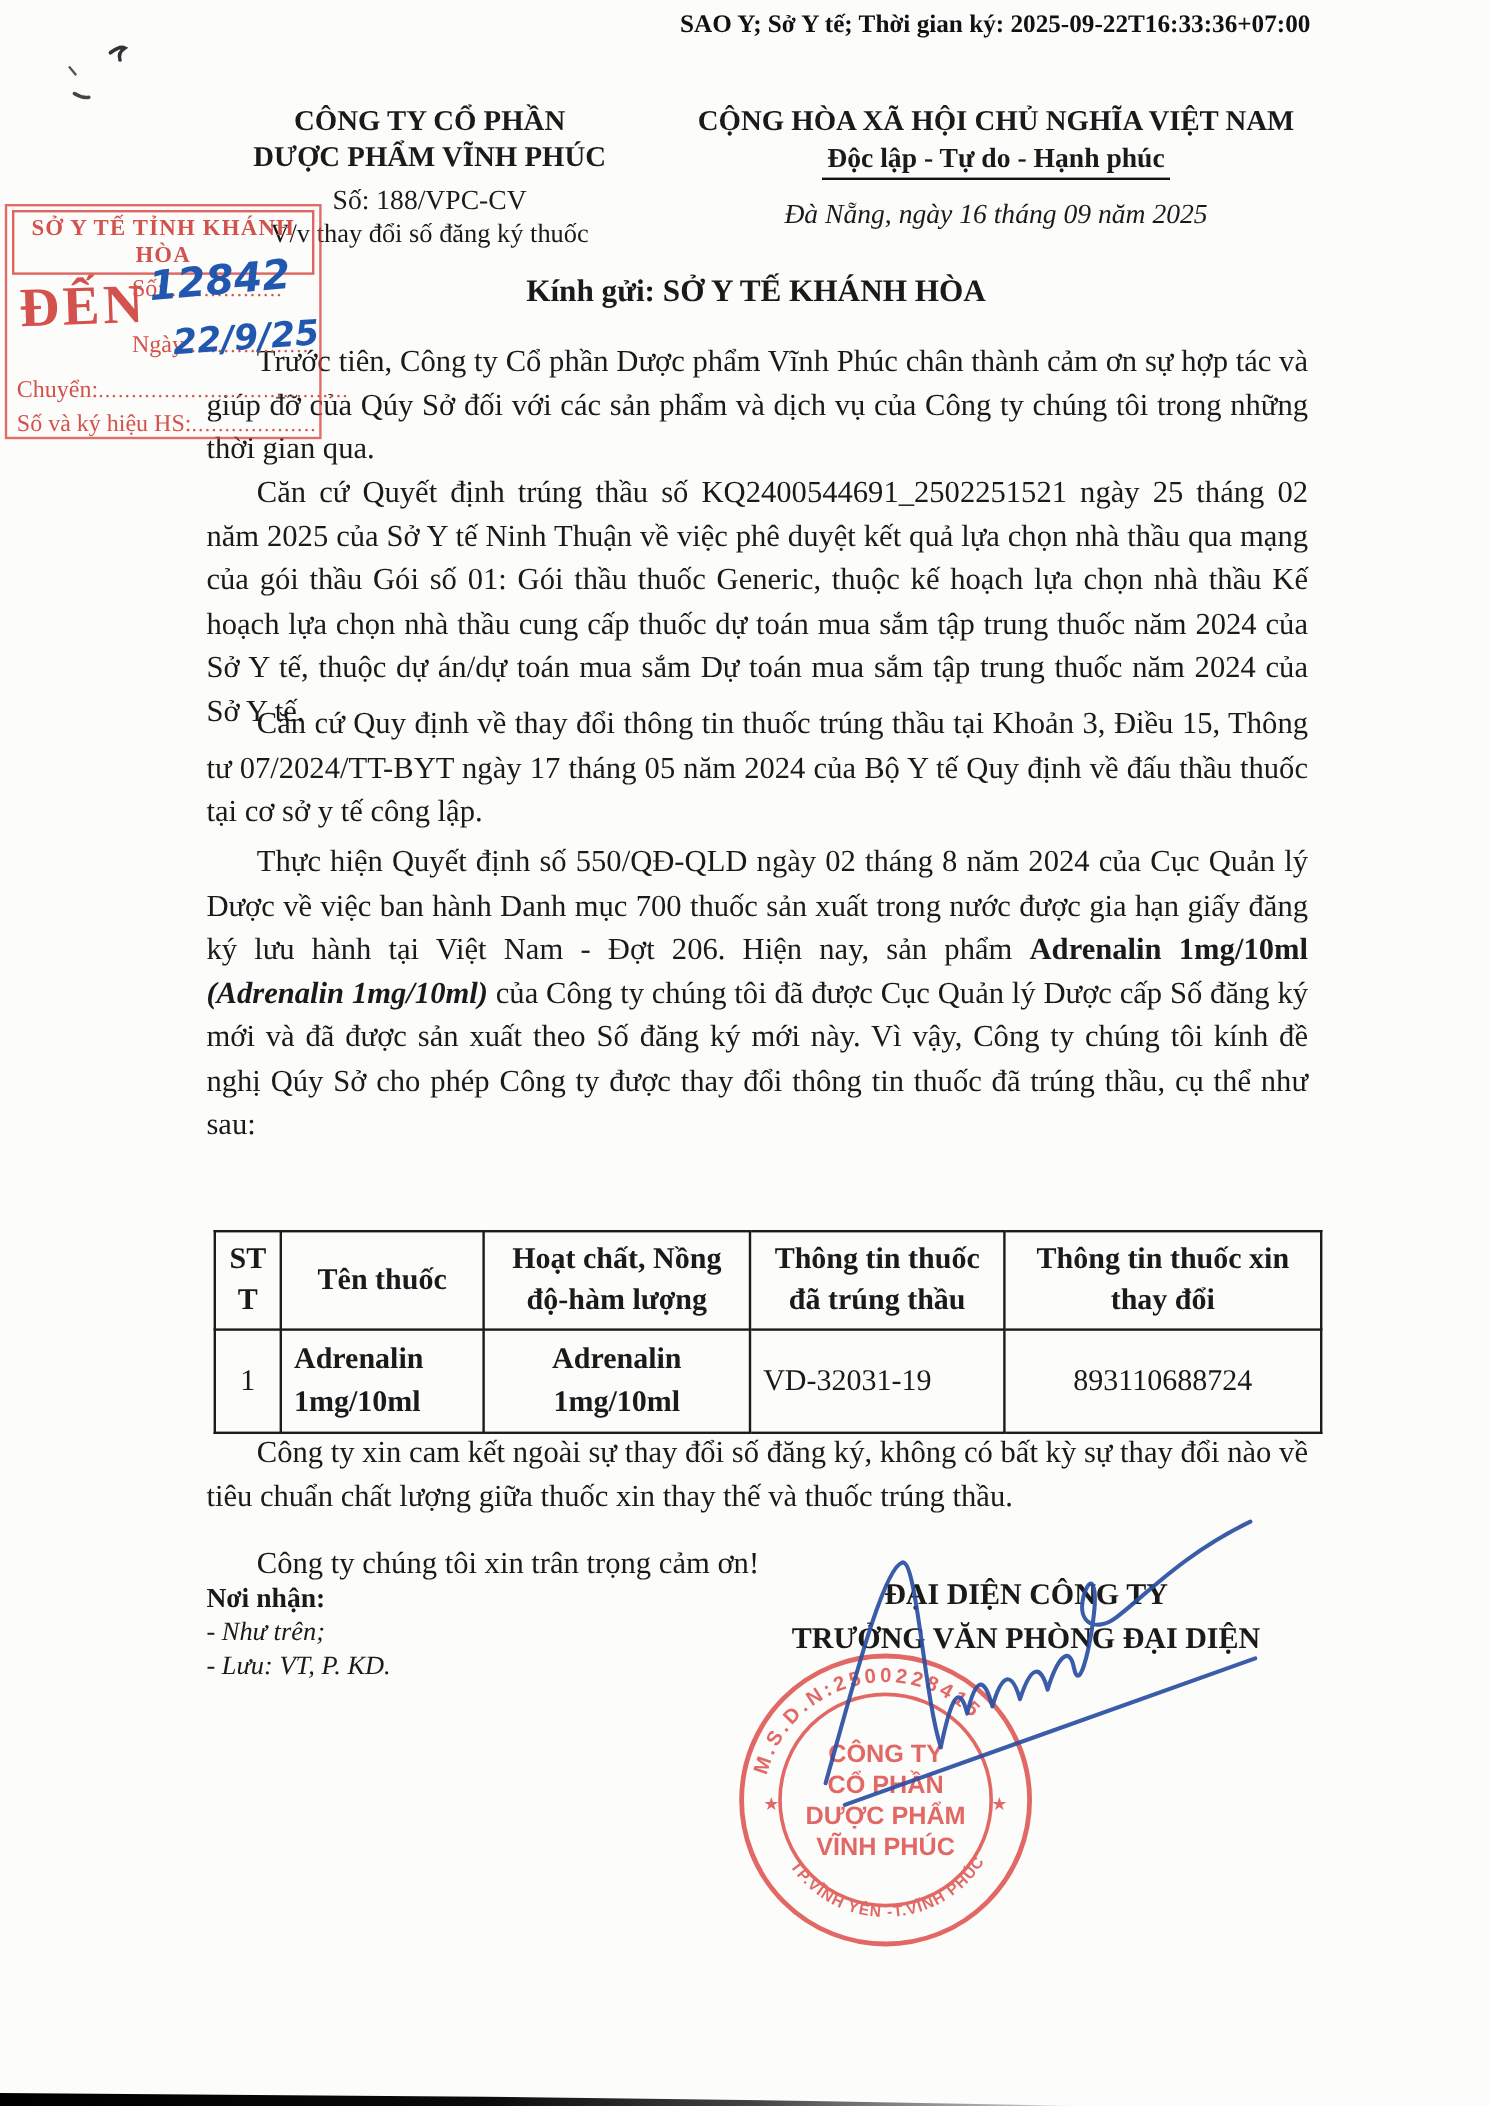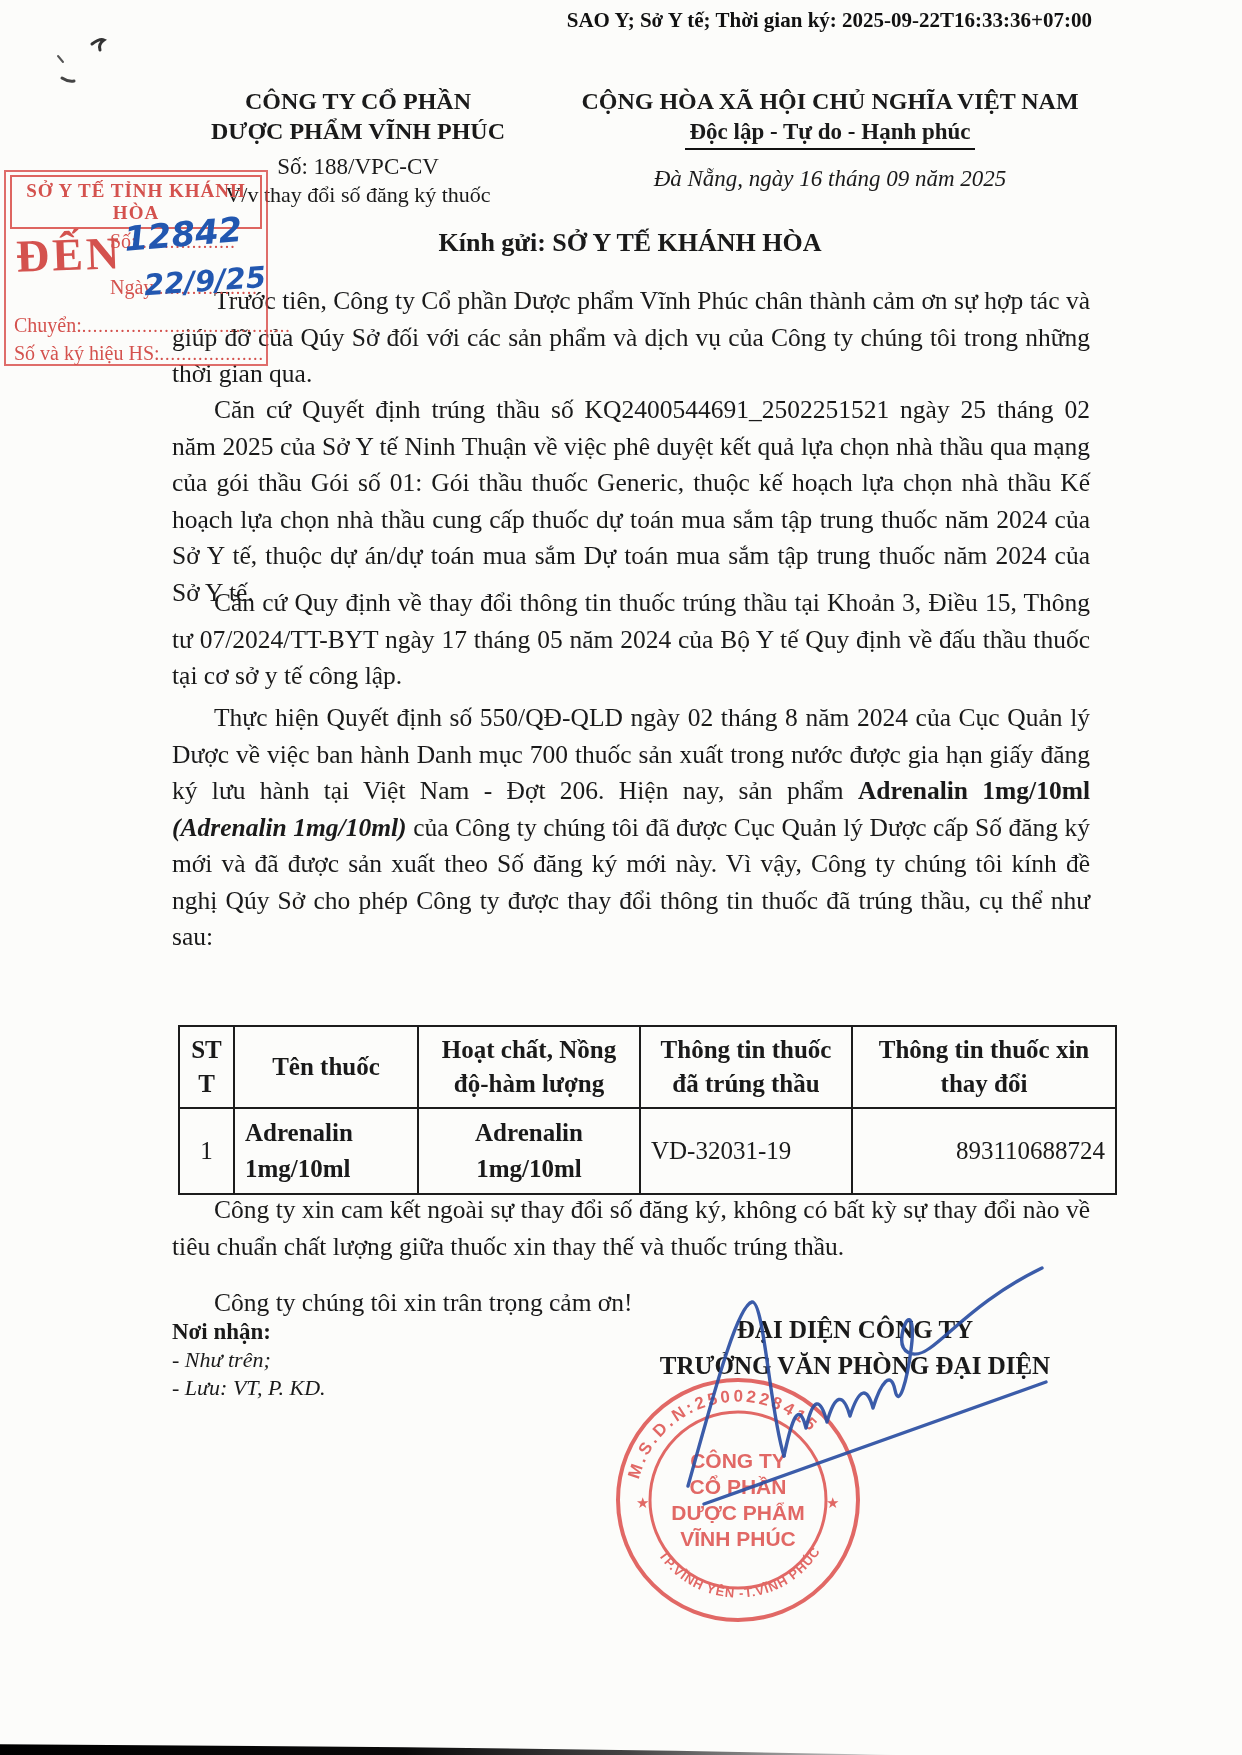--- a/index.html
+++ b/index.html
@@ -50,27 +50,27 @@
   .p1 { top:283px; } .p2 { top:392px; } .p3 { top:585px; } .p4 { top:700px; }
   .p5 { top:1192px; } .p6 { top:1285px; text-align:left; }
   .b { font-weight:bold; } .bi { font-weight:bold; font-style:italic; }
 
   
   table.doc { position:absolute; left:178px; top:1025px; border-collapse:collapse;
               font-size:25px; }
   table.doc th, table.doc td { border:2.5px solid #1c1c1c; padding:6px 10px; vertical-align:middle; }
   table.doc th { font-weight:bold; text-align:center; line-height:34px; }
   th.c-stt { width:55px; word-break:break-all; }
-  th.c-ten { width:184px; } th.c-hc { width:222px; }
+  th.c-ten { width:169px; } th.c-hc { width:222px; }
   th.c-tt1 { width:212px; } th.c-tt2 { width:264px; }
   td.stt { text-align:center; vertical-align:top; padding-top:10px; }
   td.ten { font-weight:bold; vertical-align:top; padding-top:10px; line-height:36px; }
   td.hc  { font-weight:bold; text-align:center; line-height:36px; }
   td.tt1 { vertical-align:top; padding-top:10px; }
-  td.tt2 { text-align:right; vertical-align:bottom; padding-bottom:12px;margin-top:16px; }
+  td.tt2 { text-align:center; vertical-align:bottom; padding-bottom:12px;margin-top:16px; }
 
   
   .noinhan { position:absolute; left:172px; top:1318px; font-size:22px; line-height:28px; }
   .noinhan .t { font-weight:bold; font-size:23px; }
   .noinhan .i { font-style:italic; }
   .repblock { position:absolute; left:615px; top:1312px; width:480px; text-align:center;
               font-weight:bold; font-size:25px; line-height:36px; }
   .signer { position:absolute; left:740px; top:1575px; width:300px; text-align:center;
             font-weight:bold; font-size:27px; z-index:6; }
 

